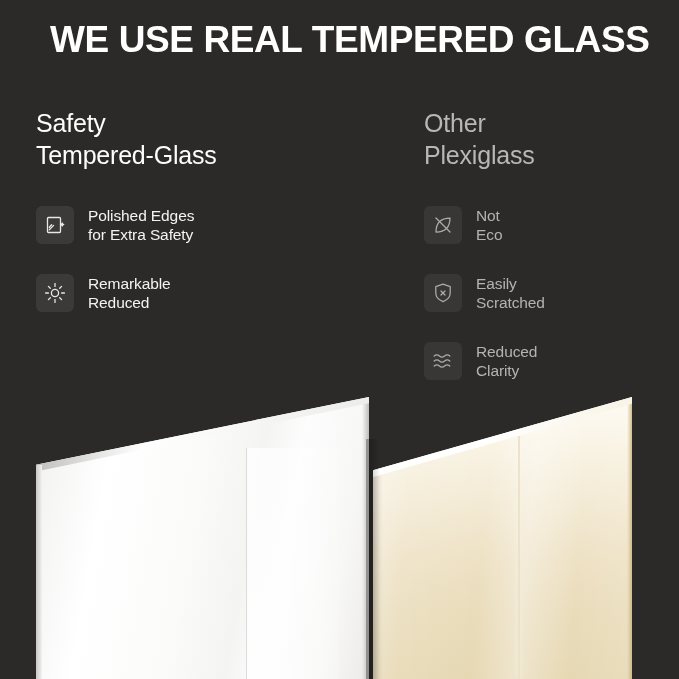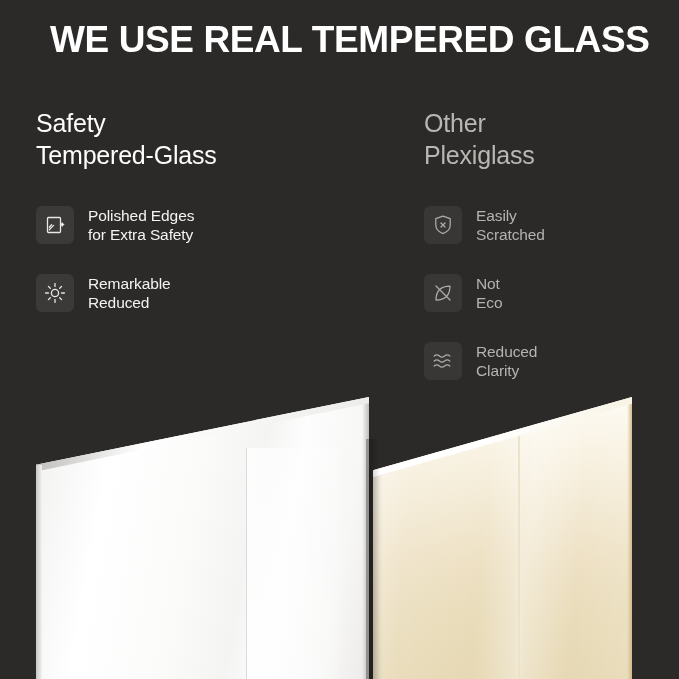--- a/index.html
+++ b/index.html
@@ -251,38 +251,38 @@
 
   </div>
 
   <div class="col col-right">
     <div class="col-title">Other
 Plexiglass</div>
 
     <div class="feature">
       <span class="feature-icon">
         <svg width="24" height="24" viewBox="0 0 24 24" fill="none" stroke="#aeaca9" stroke-width="1.25" stroke-linecap="round" stroke-linejoin="round">
+          <path d="M5 19 C5 10 10 5 19 5 C19 14 14 19 5 19 Z"></path>
+          <line x1="5" y1="5" x2="19" y2="19"></line>
+        </svg>
+      </span>
+      <span class="feature-label">Not
+Eco</span>
+    </div>
+
+    <div class="feature">
+      <span class="feature-icon">
+        <svg width="24" height="24" viewBox="0 0 24 24" fill="none" stroke="#aeaca9" stroke-width="1.25" stroke-linecap="round" stroke-linejoin="round">
           <path d="M12 3.2 L19.2 5.6 V12 c0 4.3 -3.1 7 -7.2 8.6 C7.9 19 4.8 16.3 4.8 12 V5.6 Z"></path>
           <line x1="10" y1="10" x2="14" y2="14"></line>
           <line x1="14" y1="10" x2="10" y2="14"></line>
         </svg>
       </span>
       <span class="feature-label">Easily
 Scratched</span>
-    </div>
-
-    <div class="feature">
-      <span class="feature-icon">
-        <svg width="24" height="24" viewBox="0 0 24 24" fill="none" stroke="#aeaca9" stroke-width="1.25" stroke-linecap="round" stroke-linejoin="round">
-          <path d="M5 19 C5 10 10 5 19 5 C19 14 14 19 5 19 Z"></path>
-          <line x1="5" y1="5" x2="19" y2="19"></line>
-        </svg>
-      </span>
-      <span class="feature-label">Not
-Eco</span>
     </div>
 
     <div class="feature">
       <span class="feature-icon">
         <svg width="24" height="24" viewBox="0 0 24 24" fill="none" stroke="#aeaca9" stroke-width="1.25" stroke-linecap="round">
           <path d="M3.2 7 q2.6 -2.2 5.2 0 t5.2 0 t5.2 0"></path>
           <path d="M3.2 12 q2.6 -2.2 5.2 0 t5.2 0 t5.2 0"></path>
           <path d="M3.2 17 q2.6 -2.2 5.2 0 t5.2 0 t5.2 0"></path>
         </svg>
       </span>

